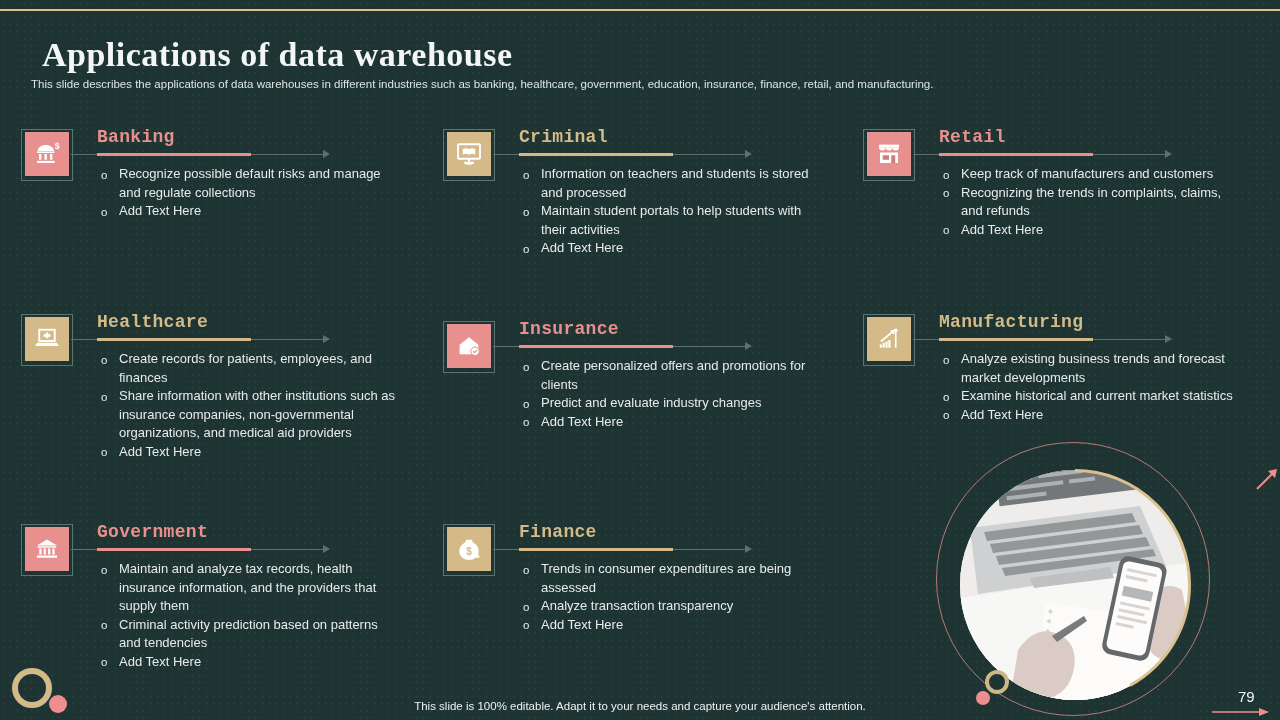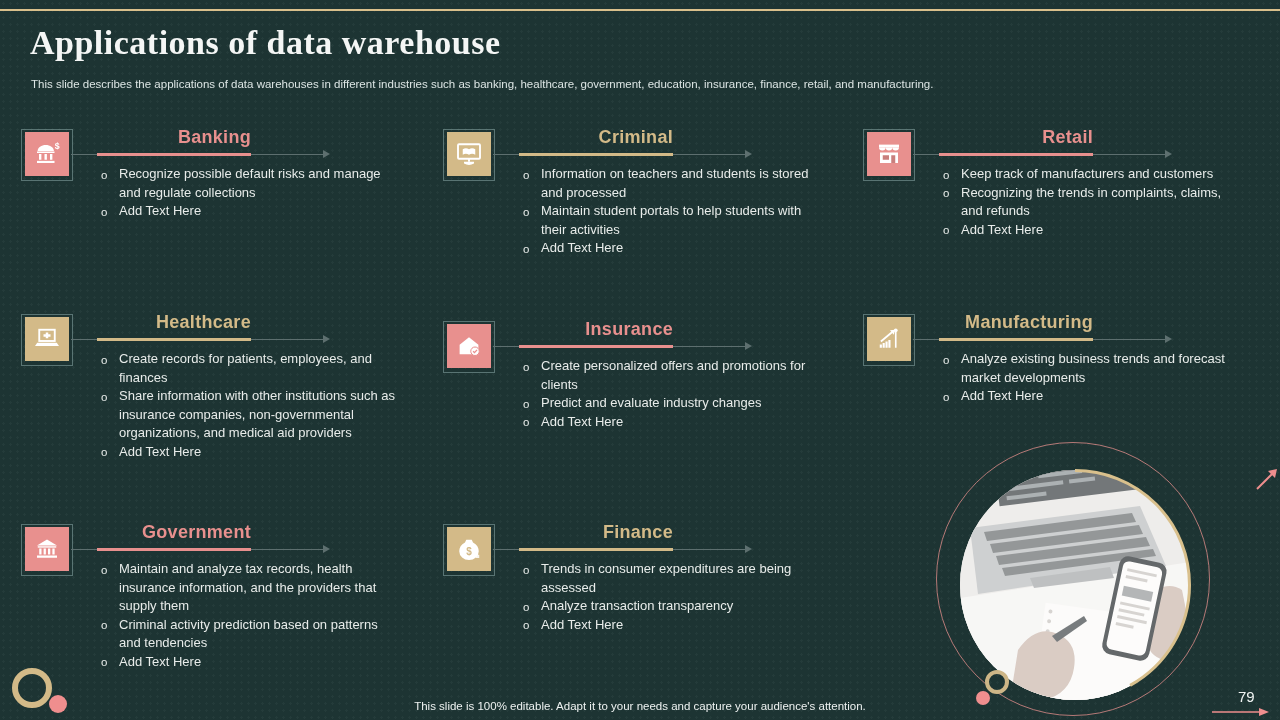--- a/index.html
+++ b/index.html
@@ -5,21 +5,21 @@
   html,body { margin:0; padding:0; }
   body {
     width:1280px; height:720px; position:relative; overflow:hidden;
     background-color:#1d3433;
     background-image: radial-gradient(circle, rgba(130,160,158,0.07) 1px, transparent 1.3px);
     background-size: 7px 7px;
     font-family:"Liberation Sans", sans-serif;
   }
   .top-line { position:absolute; top:9px; left:0; right:0; height:2px; background:#d9c08c; }
   .slide-title {
-    position:absolute; left:30px; top:24px; margin:0;
+    position:absolute; left:30px; top:24px; margin:12px;
     font-family:"Liberation Serif", serif; font-weight:700; font-size:34px;
     color:#f4f6f5; letter-spacing:0.5px;
   }
   .slide-subtitle { position:absolute; left:31px; top:78px; font-size:11.5px; color:#dce5e4; }
 
   .section { position:absolute; width:400px; }
   .sec-0 { left:25px;  top:130px; }
   .sec-1 { left:447px; top:130px; }
   .sec-2 { left:867px; top:130px; }
   .sec-3 { left:25px;  top:315px; }
@@ -39,22 +39,22 @@
   .icon-glyph { width:30px; height:30px; display:block; }
   .icon-glyph svg { width:30px; height:30px; display:block; }
 
   .connector-line { position:absolute; left:46px; top:24px; width:252px; height:1px; background:#5d6f6f; }
   .connector-arrowhead {
     position:absolute; left:298px; top:20px; width:0; height:0;
     border-left:7px solid #5d6f6f; border-top:4.5px solid transparent; border-bottom:4.5px solid transparent;
   }
   .thick-line { position:absolute; left:72px; top:22.5px; width:154px; height:3.5px; }
   .section-title {
-    position:absolute; left:72px; top:-3px; width:154px; margin:0; text-align:right;
-    font-family:Liberation Sans, sans-serif; font-weight:700; font-size:18px; letter-spacing:0.3px;
+    position:absolute; left:72px; top:-3px; width:154px; margin:0; text-align:left;
+    font-family:Liberation Mono, monospace; font-weight:700; font-size:18px; letter-spacing:0.3px;
   }
   .bullets { position:absolute; left:75px; top:35px; width:300px; margin:0; padding:0; list-style:none; }
   .bullets li {
     position:relative; padding-left:19px; font-size:13px; line-height:18.5px; color:#e8ecea;
   }
   .bullets li::before { content:"o"; position:absolute; left:1px; top:0.5px; font-size:11.5px; color:#e8ecea; }
 
   .deco-circle-thin {
     position:absolute; left:936px; top:442px; width:272px; height:272px;
     border-radius:50%; border:1px solid rgba(232,144,142,0.75);
@@ -225,20 +225,21 @@
             <circle cx="17.4" cy="5" r="1.5" fill="#ffffff"></circle>
           </svg>
         </span>
     </div>
     <div class="connector-line"></div>
     <div class="connector-arrowhead"></div>
     <div class="thick-line" style="background: rgb(211, 186, 136);"></div>
     <h2 class="section-title" style="color: rgb(211, 186, 136);">Manufacturing</h2>
     <ul class="bullets">
         <li>Analyze existing business trends and forecast market developments</li>
+        <li>Examine historical and current market statistics</li>
         <li>Add Text Here</li>
       </ul>
   </div>
 
   <div class="section sec-6">
     <div class="icon-box" style="background: rgb(232, 144, 142);">
       <span class="icon-outline"></span>
       <span class="icon-glyph">
           <svg viewBox="0 0 24 24" xmlns="http://www.w3.org/2000/svg">
             <g fill="#ffffff">

